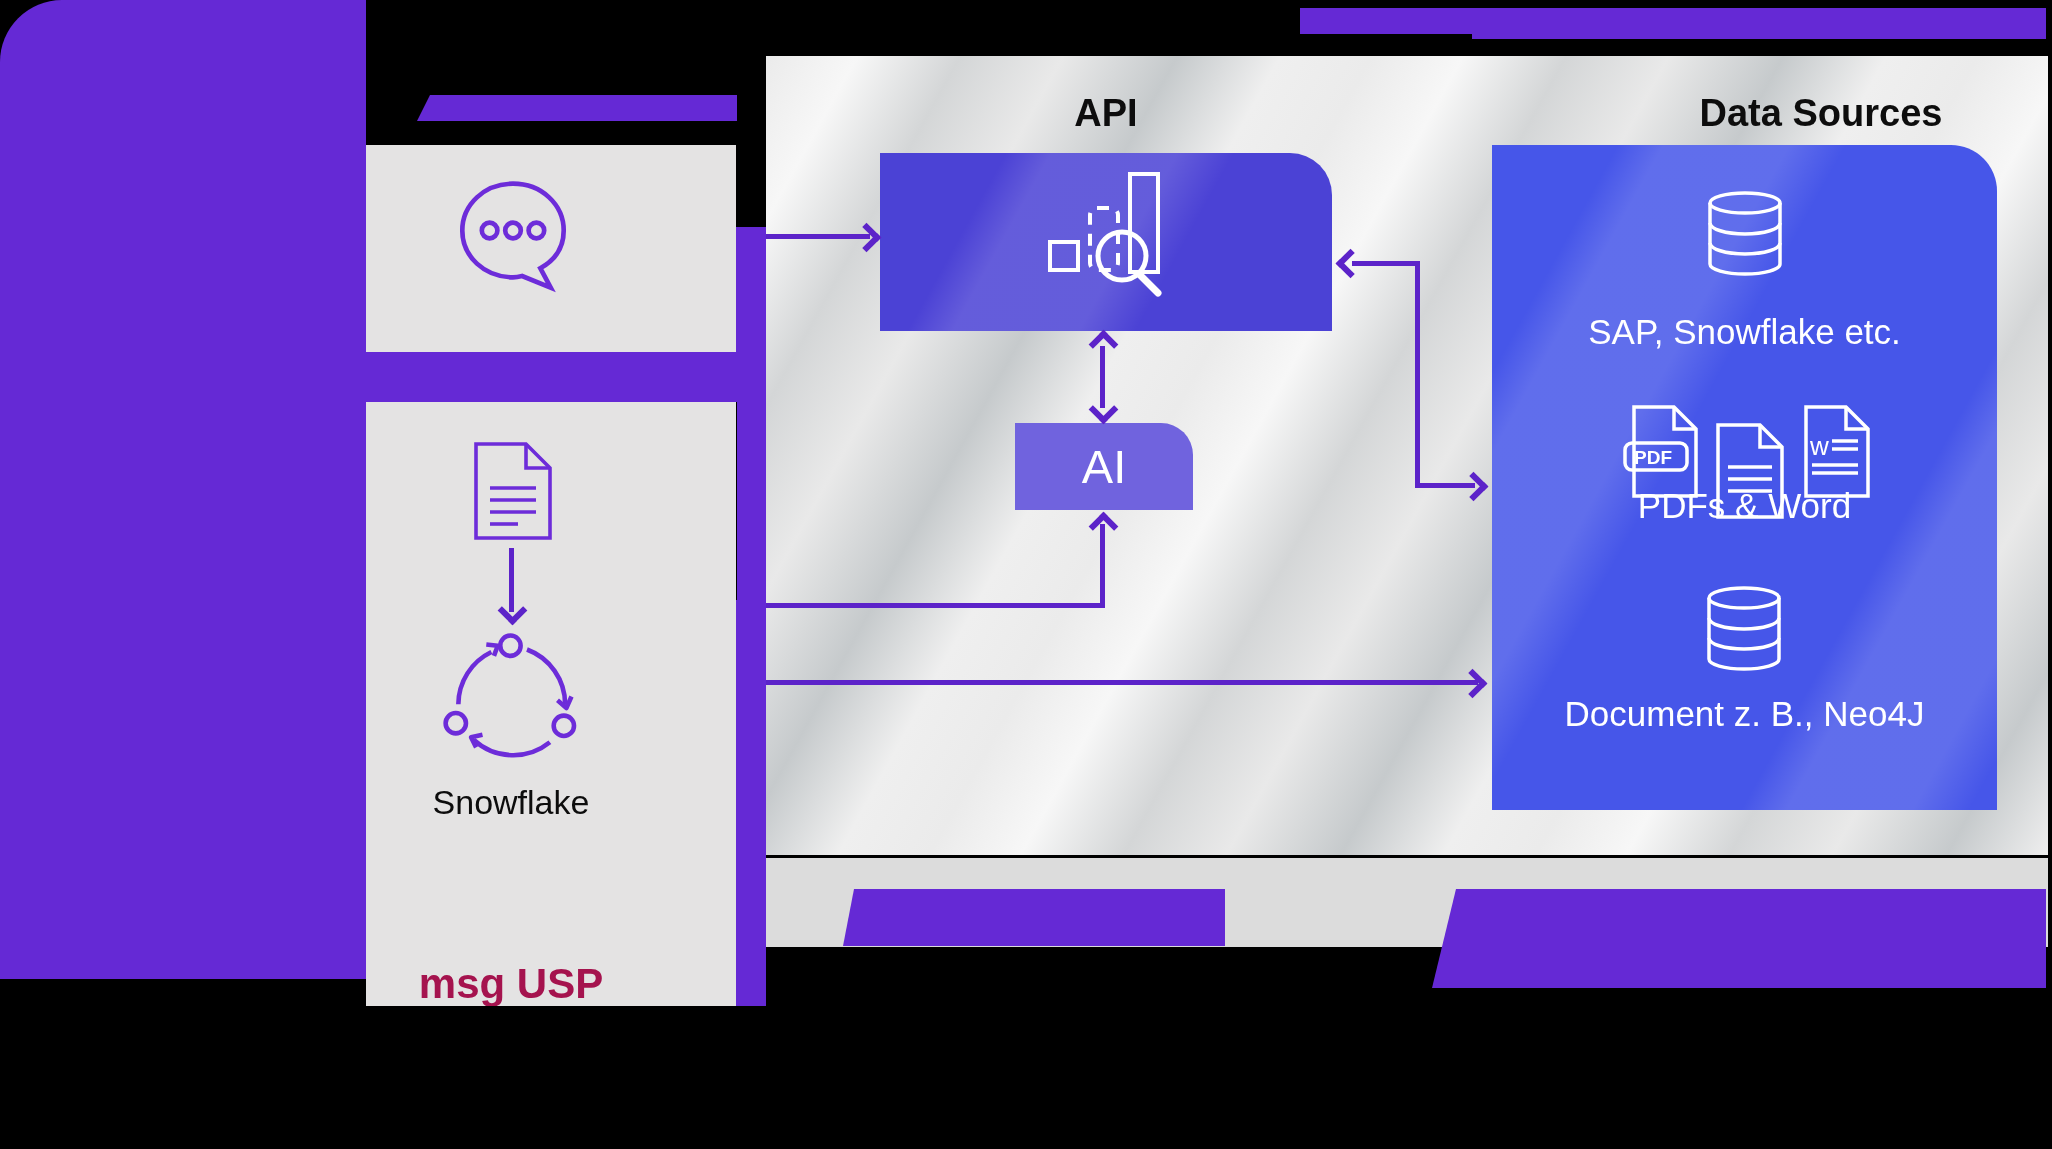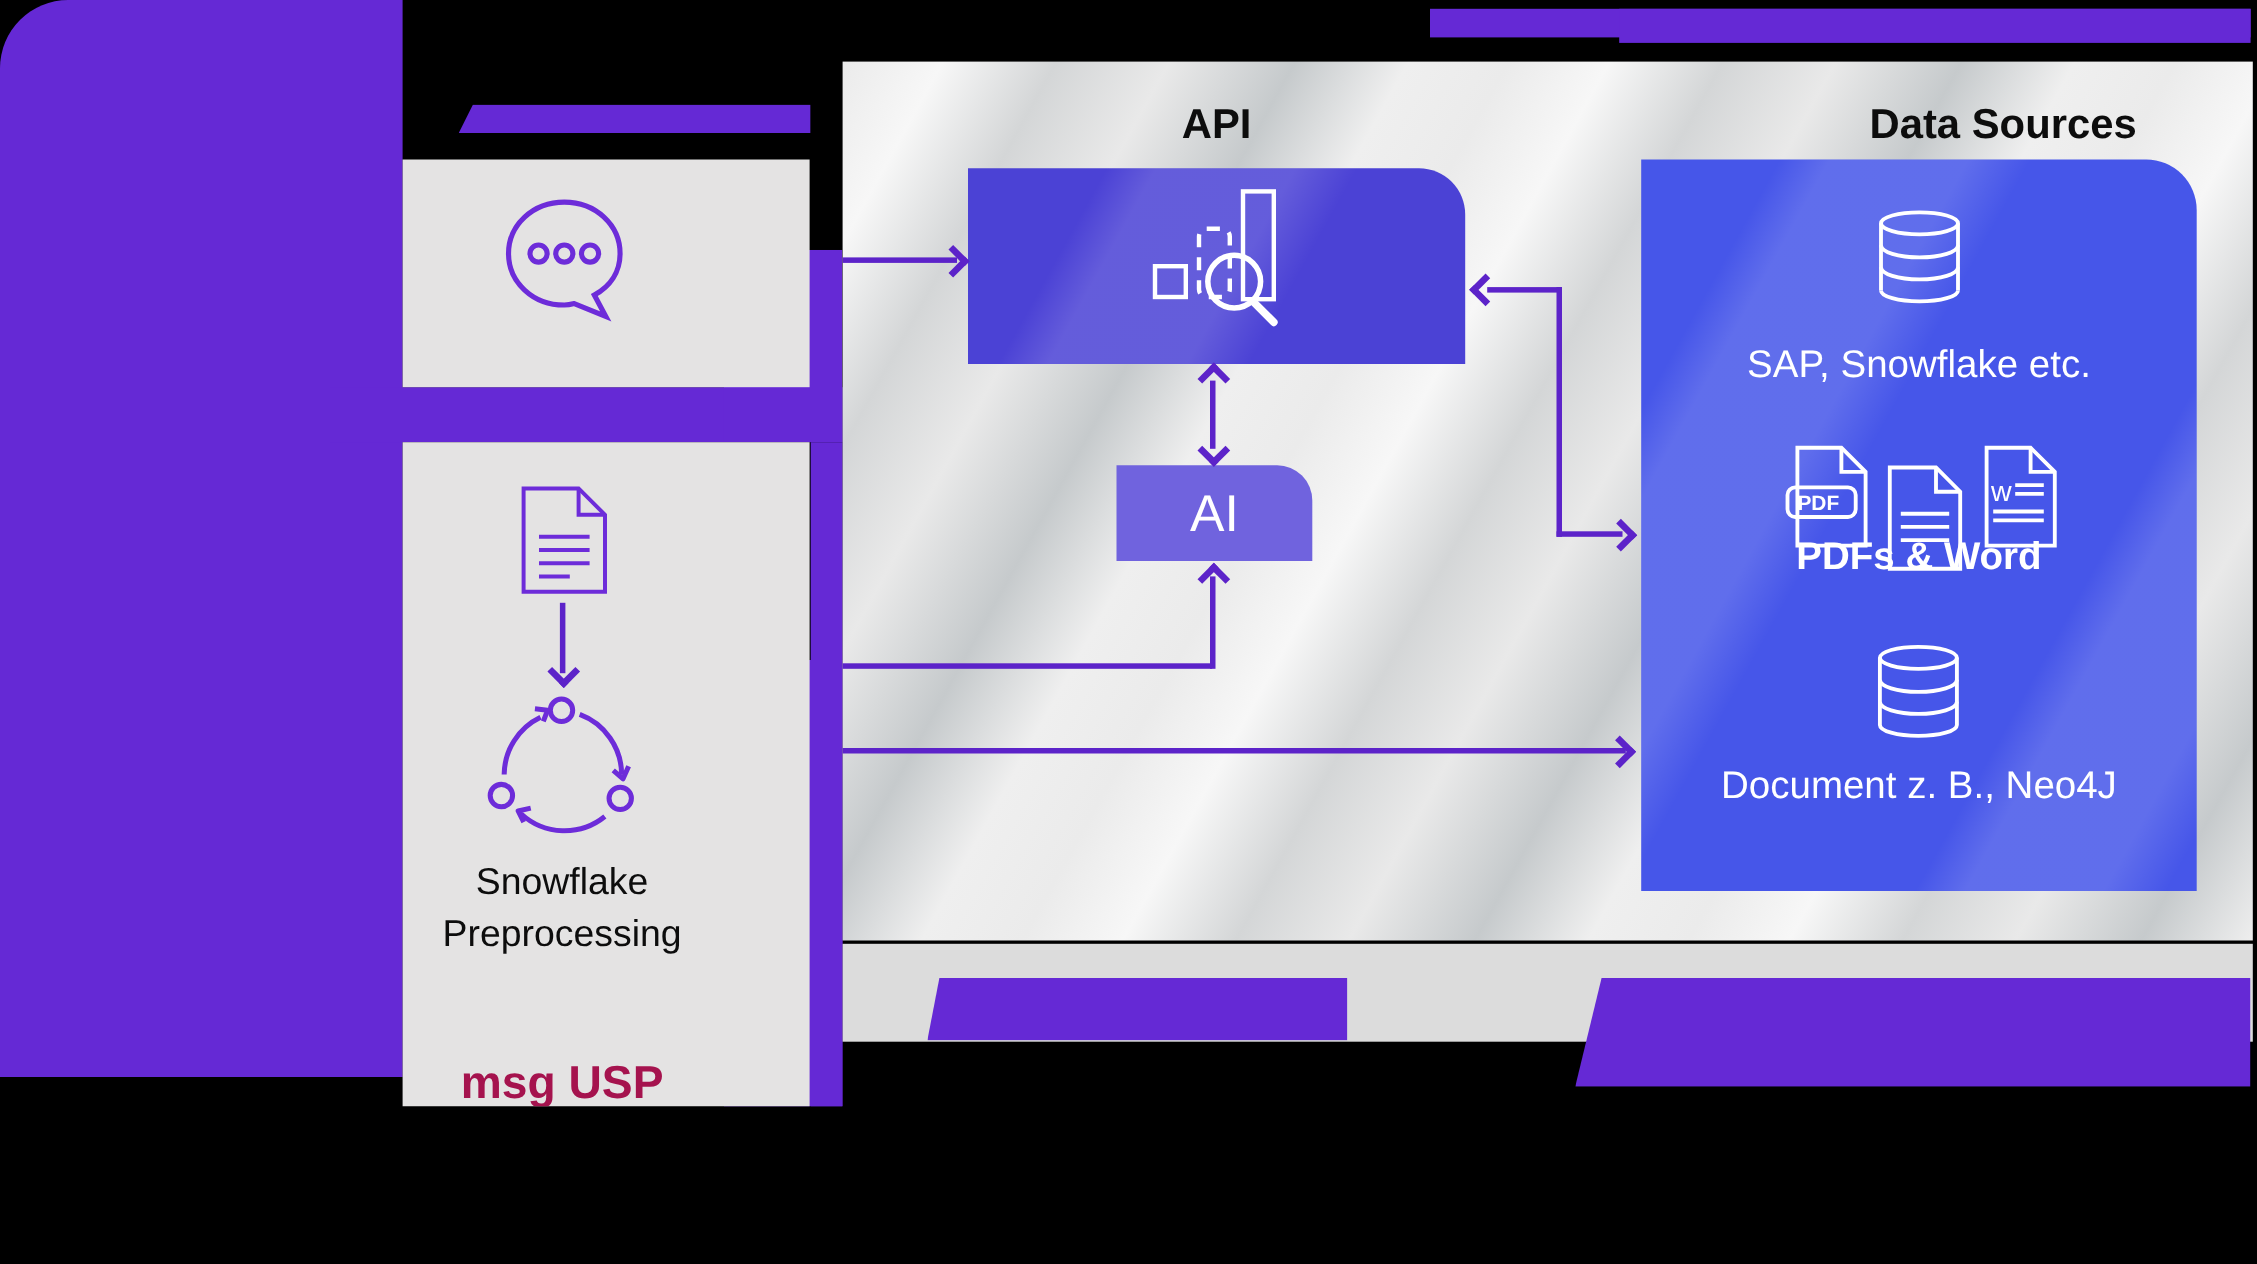--- a/index.html
+++ b/index.html
@@ -51,21 +51,21 @@
   #ds-box{left:1492px;top:145px;width:505px;height:665px;background:#4656e9;
           border-top-right-radius:46px;}
   #ai-box .lbl{color:#fff;font-size:47px;}
 
   
   .h-black{color:#0d0d0d;font-weight:bold;font-size:38px;text-align:center;}
   #api-heading{left:1006px;top:92px;width:200px;}
   #ds-heading{left:1621px;top:92px;width:400px;}
   .ds-label{color:#fff;font-size:35px;text-align:center;left:1497px;width:495px;}
   #ds-label-1{top:312px;}
-  #ds-label-2{top:486px;font-weight:bold;}
+  #ds-label-2{top:486px;}
   #ds-label-3{top:694px;}
   #doc-preproc{left:346px;top:779px;width:330px;color:#0d0d0d;font-size:34px;
                text-align:center;line-height:47px;}
   #msg-usp{left:346px;top:960px;width:330px;color:#a5134e;font-size:42px;
            font-weight:bold;text-align:center;}
 
   
   .shaft{background:#5c23c9;position:absolute;}
   .chev{position:absolute;width:15px;height:15px;
         border-right:6px solid #5c23c9;border-bottom:6px solid #5c23c9;}
@@ -210,21 +210,20 @@
       <path d="M44 20 L47 12 L38 11" stroke-linejoin="round"></path>
       <path d="M70 15 A46 46 0 0 1 100 58"></path>
       <path d="M94 55 L101 61 L105 52" stroke-linejoin="round"></path>
       <path d="M88 88 A46 46 0 0 1 28 86"></path>
       <path d="M35 82 L26 84 L30 92" stroke-linejoin="round"></path>
     </svg>
   </span>
 
   <div class="abs" id="doc-preproc">
     <div>Snowflake</div>
-    <div>Preprocessing</div>
   </div>
 
   <div class="abs" id="msg-usp">msg USP</div>
 
   <div class="shaft" style="left:766px;top:234px;width:104px;height:5px;"></div>
   <div class="chev chev-right" style="left:856px;top:227px;"></div>
 
   <div class="chev chev-left" style="left:1340px;top:253px;"></div>
   <div class="shaft" style="left:1352px;top:261px;width:68px;height:5px;"></div>
   <div class="shaft" style="left:1415px;top:261px;width:5px;height:227px;"></div>

